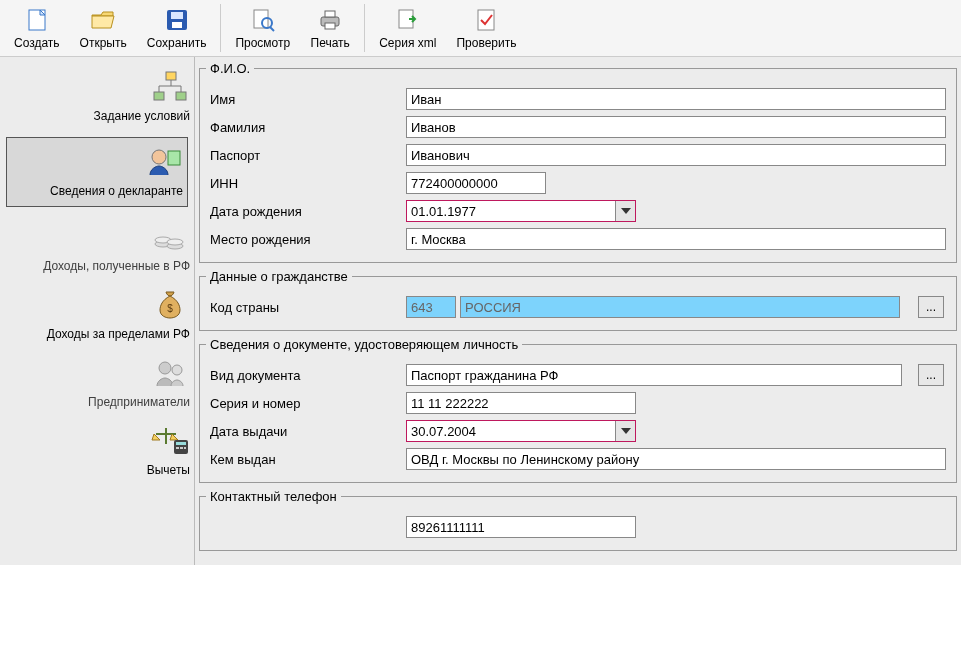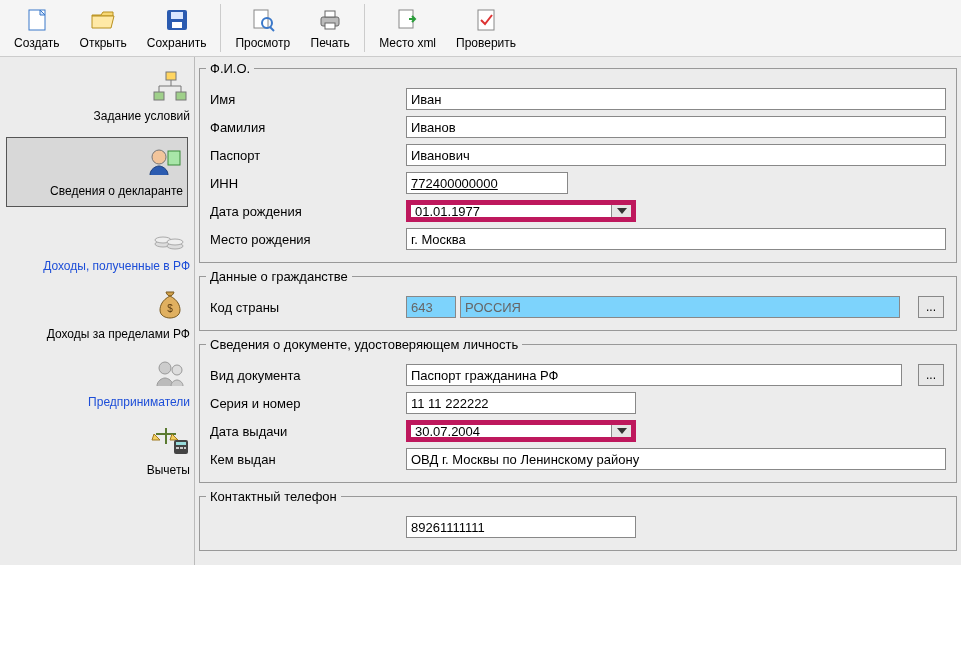--- a/index.html
+++ b/index.html
@@ -52,21 +52,21 @@
     flex-direction:column;
     align-items:flex-end;
     padding: 6px 4px 8px 4px;
     cursor:pointer;
   }
   .sidebar-item.selected {
     background:#d8d8d8;
     border:1px solid #555;
     margin:6px;
   }
-  .sidebar-item.disabled span.label { color:#1d4ed8; }
+  .sidebar-item.disabled span.label { color:#404040; }
   .sidebar-item .icon {
     width:40px;height:36px;margin-bottom:4px;
     display:flex;align-items:center;justify-content:center;
   }
   .sidebar-item span.label { font-size:12px; text-align:center; }
   .content {
     flex:1;
     background:#ececec;
     padding: 2px 2px 8px 2px;
   }
@@ -101,21 +101,21 @@
     border:1px solid #888;
     background:#fff;
     font-size:13px;
     padding: 2px 4px;
     height:22px;
   }
   input.text.full { width:100%; max-width:540px; }
   input.text.readonly { background:#7dd3fc; color:#666; }
   .combo {
     display:flex;
-    border:5px solid #be185d;
+    border:1px solid #be185d;
     height:22px;
     width:230px;
     background:#ec4899;
   }
   .combo input {
     border:none;
     flex:1;
     font-size:13px;
     padding:0 4px;
     outline:none;
@@ -191,21 +191,21 @@
     <span class="label">Печать</span>
   </div>
   <div class="toolbar-sep"></div>
   <div class="toolbar-btn">
     <div class="icon">
       <svg width="26" height="26">
           <rect x="4" y="3" width="14" height="18" fill="#fff" stroke="#888"></rect>
           <path d="M14 12l6 0 m-3 -3l3 3l-3 3" stroke="#2a9d3a" stroke-width="2" fill="none"></path>
         </svg>
     </div>
-    <span class="label">Место xml</span>
+    <span class="label">Серия xml</span>
   </div>
   <div class="toolbar-btn">
     <div class="icon">
       <svg width="26" height="26">
           <rect x="5" y="3" width="16" height="20" fill="#fff" stroke="#888"></rect>
           <path d="M8 13l4 4l7-9" stroke="#d33" stroke-width="2" fill="none"></path>
         </svg>
     </div>
     <span class="label">Проверить</span>
   </div>
@@ -306,21 +306,21 @@
       </div>
       <div class="row">
         <div class="lbl">Паспорт</div>
         <div class="field">
             <input class="text full" value="Иванович" style="">
           </div>
       </div>
       <div class="row">
         <div class="lbl">ИНН</div>
         <div class="field">
-            <input class="text" style="width: 162px; text-decoration: underline;" value="772400000000">
+            <input class="text" style="width: 140px;" value="772400000000">
           </div>
       </div>
       <div class="row">
         <div class="lbl">Дата рождения</div>
         <div class="field">
           <div class="combo">
             <input value="01.01.1977" style="">
             <div class="drop">
               <svg width="10" height="6">
                   <polygon points="0,0 10,0 5,6" fill="#333"></polygon>

